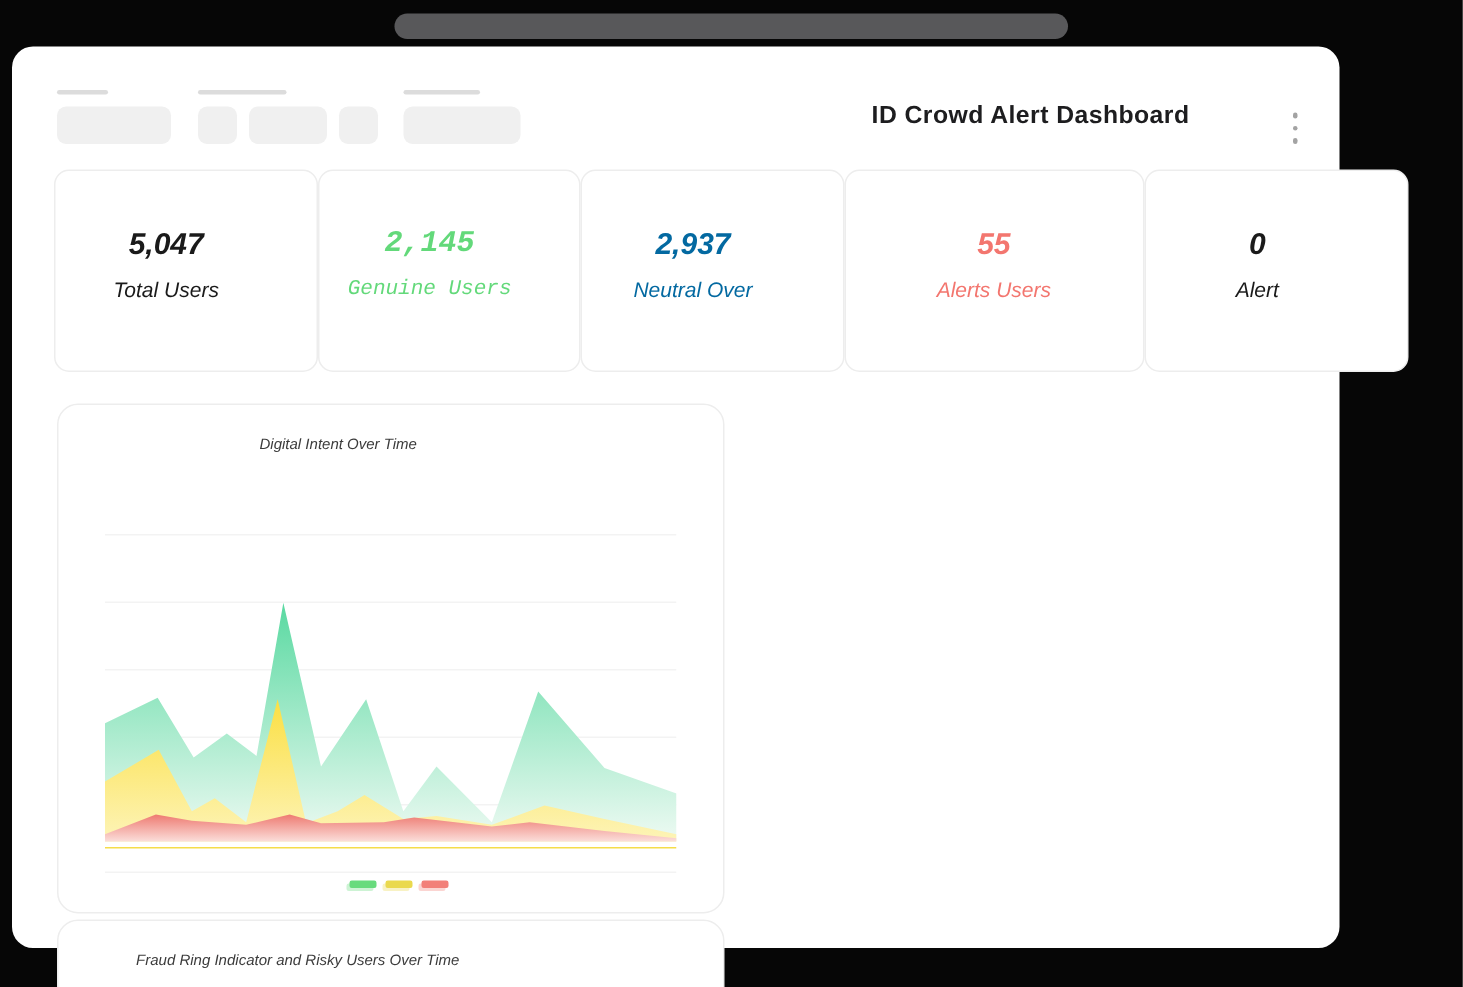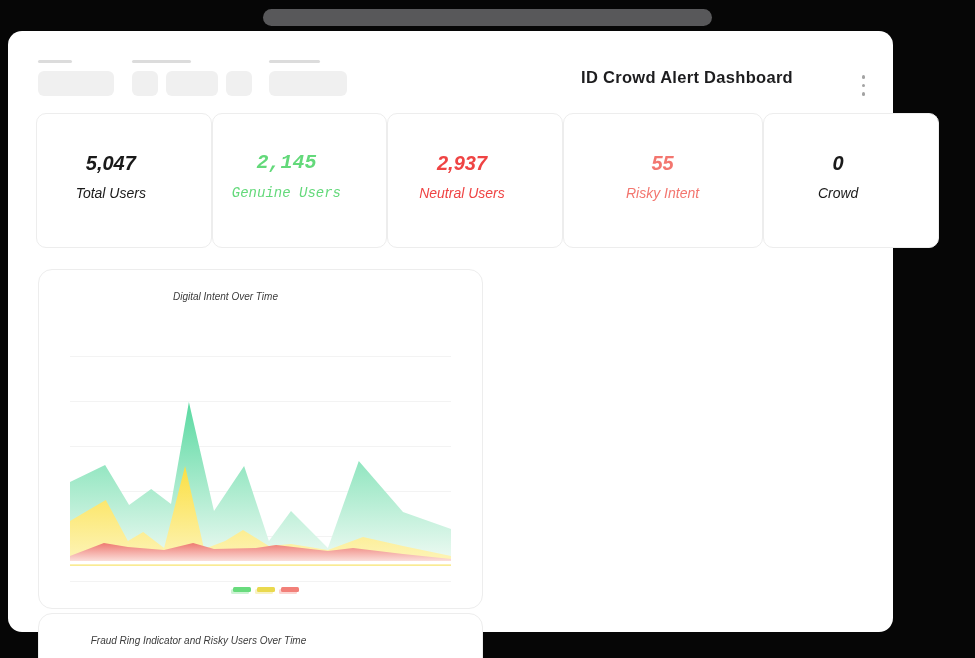--- a/index.html
+++ b/index.html
@@ -70,36 +70,36 @@
           <div class="stat-value">5,047</div>
       <div class="stat-label">Total Users</div>
         </div>
     </div>
     <div class="stat-card" style="color: rgb(99, 217, 122); font-family: Liberation Mono, monospace;">
       <div class="stat-inner">
           <div class="stat-value">2,145</div>
       <div class="stat-label">Genuine Users</div>
         </div>
     </div>
-    <div class="stat-card" style="color: #ef4444;">
+    <div class="stat-card" style="color: #0369a1;">
       <div class="stat-inner">
           <div class="stat-value">2,937</div>
-      <div class="stat-label">Neutral Users</div>
+      <div class="stat-label">Neutral Over</div>
         </div>
     </div>
     <div class="stat-card" style="color: rgb(243, 118, 111); padding-left: 25px;">
       <div class="stat-inner">
           <div class="stat-value">55</div>
-      <div class="stat-label">Risky Intent</div>
+      <div class="stat-label">Alerts Users</div>
         </div>
     </div>
     <div class="stat-card" style="color: rgb(26, 26, 26);">
       <div class="stat-inner">
           <div class="stat-value">0</div>
-      <div class="stat-label">Crowd</div>
+      <div class="stat-label">Alert</div>
         </div>
     </div>
   </div>
 
   <div class="charts">
     <div class="chart-card" data-chartpos="0">
       <div class="chart-title">Digital Intent Over Time</div>
       <svg class="plot" data-chart="0" width="381" height="226" viewBox="0 0 381 226">
           <line x1="0" x2="381" y1="0.5" y2="0.5" stroke="#f3f3f3" stroke-width="1"></line>
           <line x1="0" x2="381" y1="45.5" y2="45.5" stroke="#f3f3f3" stroke-width="1"></line>

